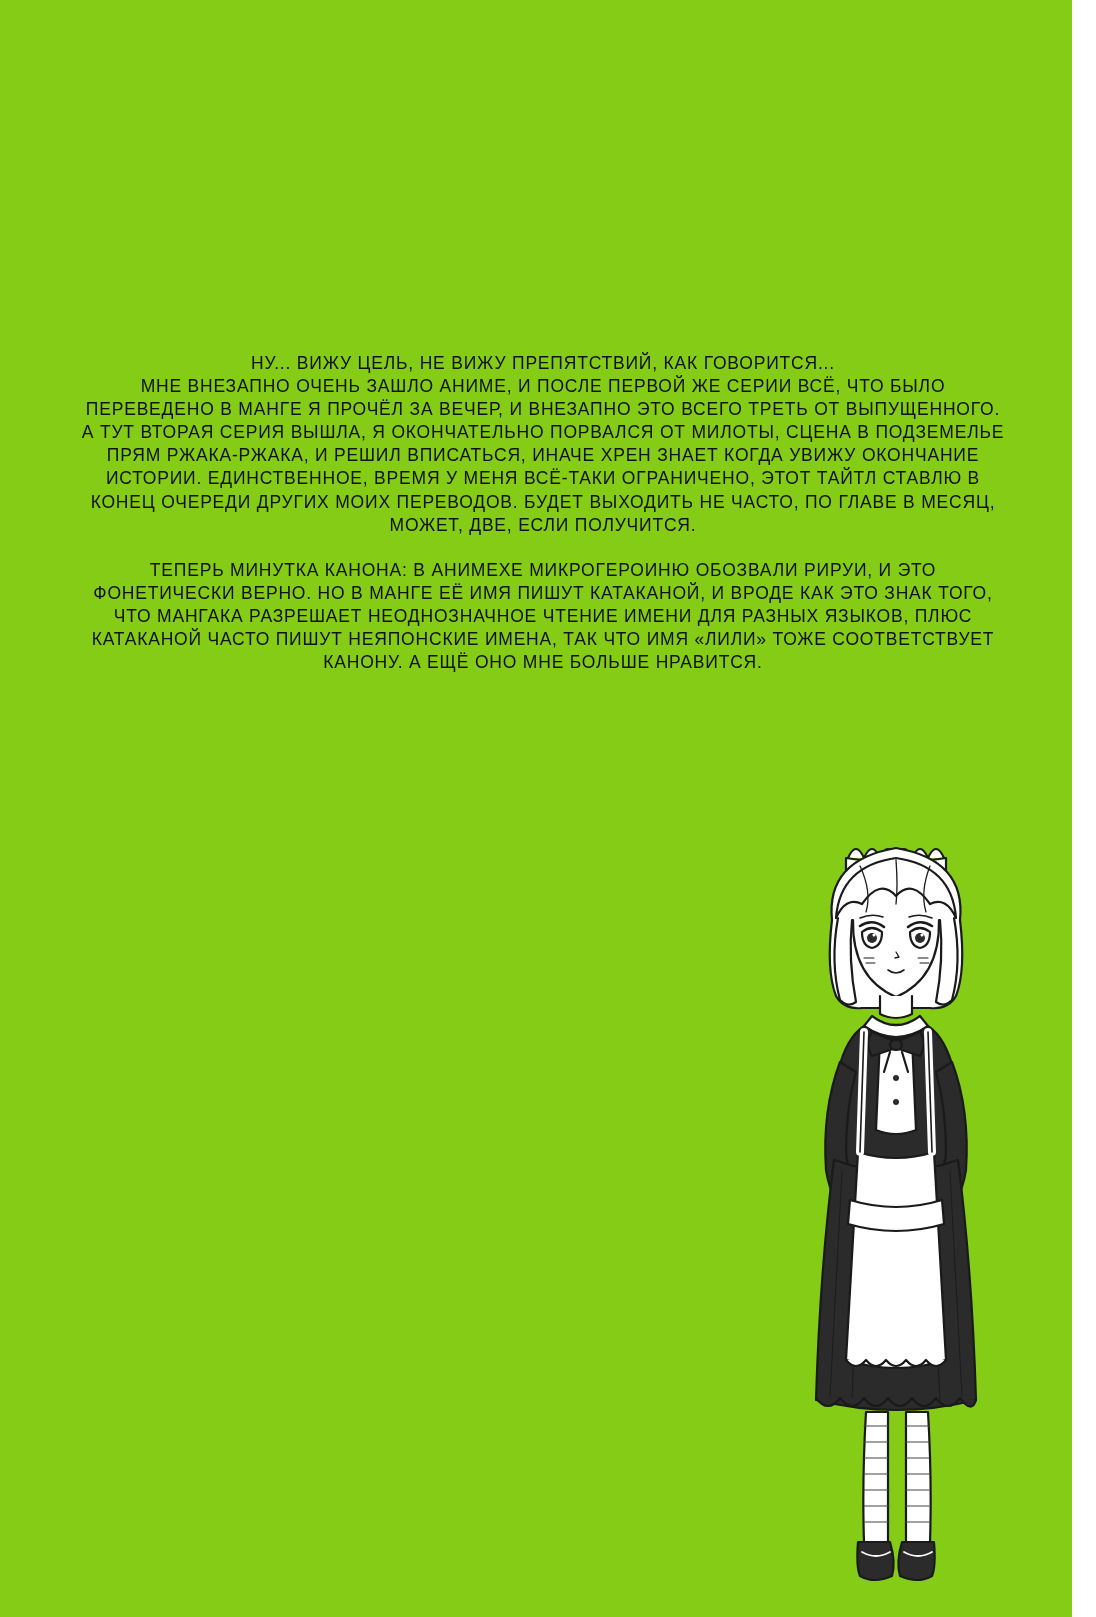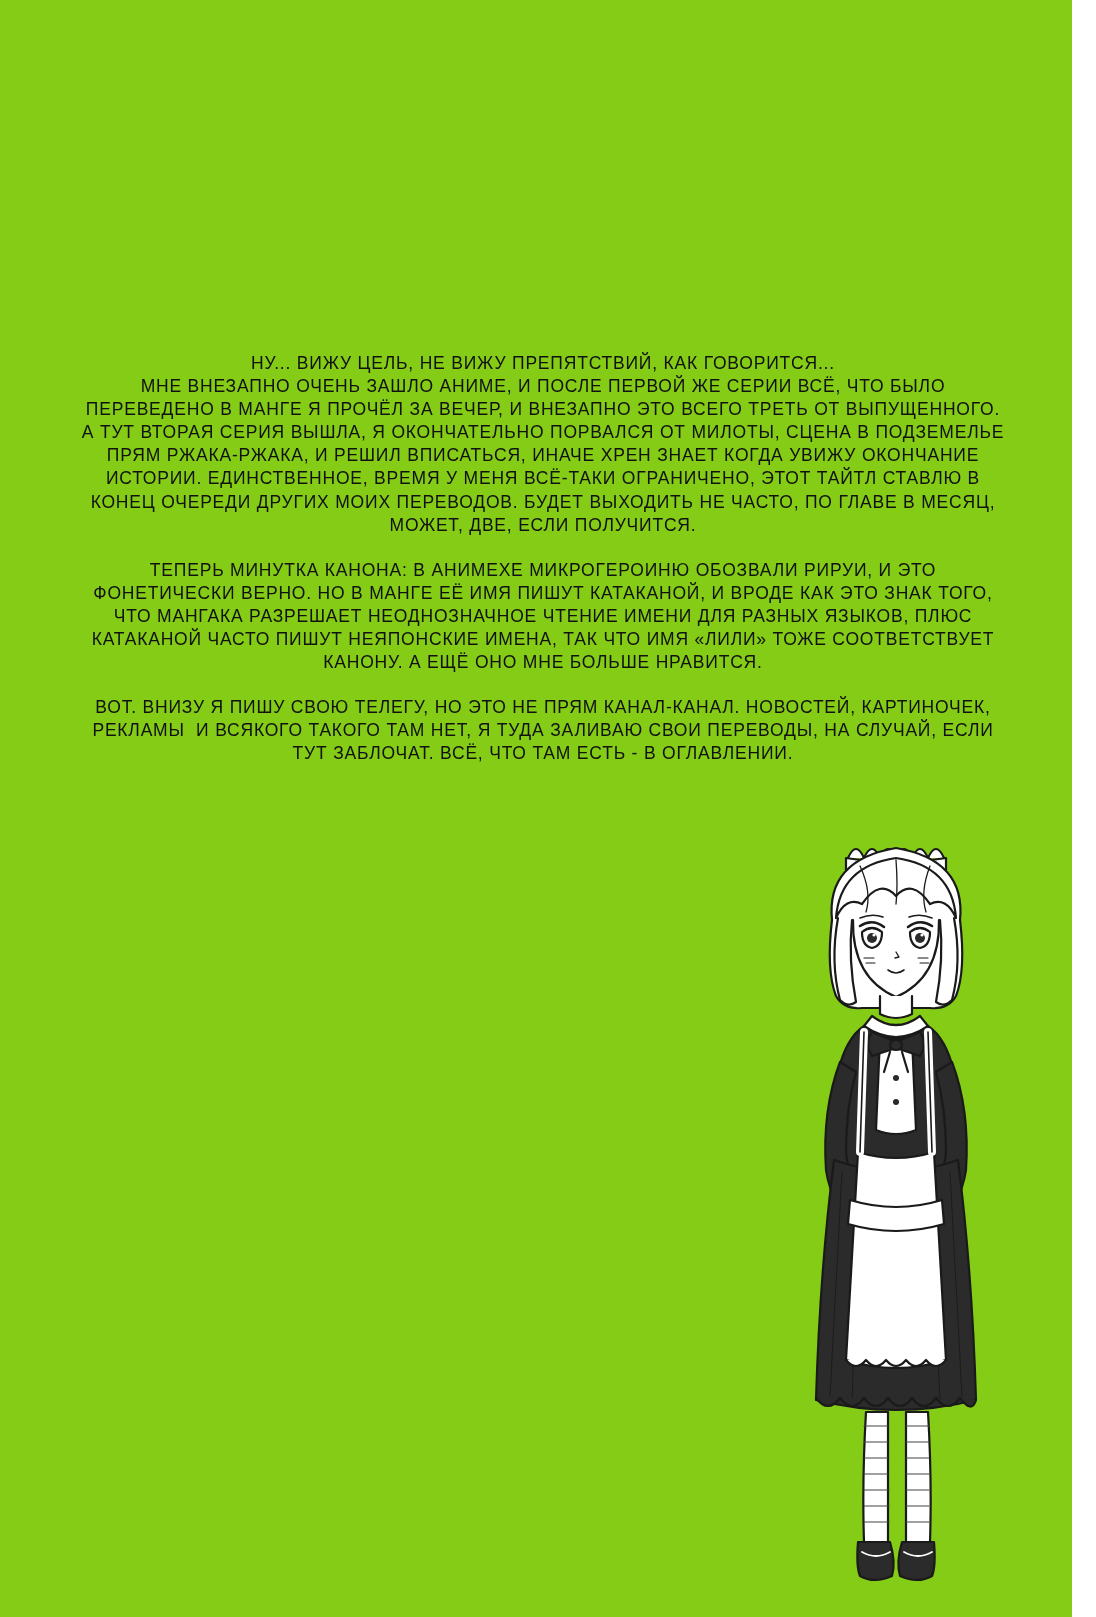--- a/index.html
+++ b/index.html
@@ -59,21 +59,20 @@
 </style>
 </head>
 <body>
 
 <div class="page">
 
   <div class="afterword">
     <p class="para">НУ... ВИЖУ ЦЕЛЬ, НЕ ВИЖУ ПРЕПЯТСТВИЙ, КАК ГОВОРИТСЯ...
 МНЕ ВНЕЗАПНО ОЧЕНЬ ЗАШЛО АНИМЕ, И ПОСЛЕ ПЕРВОЙ ЖЕ СЕРИИ ВСЁ, ЧТО БЫЛО ПЕРЕВЕДЕНО В МАНГЕ Я ПРОЧЁЛ ЗА ВЕЧЕР, И ВНЕЗАПНО ЭТО ВСЕГО ТРЕТЬ ОТ ВЫПУЩЕННОГО. А ТУТ ВТОРАЯ СЕРИЯ ВЫШЛА, Я ОКОНЧАТЕЛЬНО ПОРВАЛСЯ ОТ МИЛОТЫ, СЦЕНА В ПОДЗЕМЕЛЬЕ ПРЯМ РЖАКА-РЖАКА, И РЕШИЛ ВПИСАТЬСЯ, ИНАЧЕ ХРЕН ЗНАЕТ КОГДА УВИЖУ ОКОНЧАНИЕ ИСТОРИИ. ЕДИНСТВЕННОЕ, ВРЕМЯ У МЕНЯ ВСЁ-ТАКИ ОГРАНИЧЕНО, ЭТОТ ТАЙТЛ СТАВЛЮ В КОНЕЦ ОЧЕРЕДИ ДРУГИХ МОИХ ПЕРЕВОДОВ. БУДЕТ ВЫХОДИТЬ НЕ ЧАСТО, ПО ГЛАВЕ В МЕСЯЦ, МОЖЕТ, ДВЕ, ЕСЛИ ПОЛУЧИТСЯ.</p>
     <p class="para">ТЕПЕРЬ МИНУТКА КАНОНА: В АНИМЕХЕ МИКРОГЕРОИНЮ ОБОЗВАЛИ РИРУИ, И ЭТО ФОНЕТИЧЕСКИ ВЕРНО. НО В МАНГЕ ЕЁ ИМЯ ПИШУТ КАТАКАНОЙ, И ВРОДЕ КАК ЭТО ЗНАК ТОГО, ЧТО МАНГАКА РАЗРЕШАЕТ НЕОДНОЗНАЧНОЕ ЧТЕНИЕ ИМЕНИ ДЛЯ РАЗНЫХ ЯЗЫКОВ, ПЛЮС КАТАКАНОЙ ЧАСТО ПИШУТ НЕЯПОНСКИЕ ИМЕНА, ТАК ЧТО ИМЯ «ЛИЛИ» ТОЖЕ СООТВЕТСТВУЕТ КАНОНУ. А ЕЩЁ ОНО МНЕ БОЛЬШЕ НРАВИТСЯ.</p>
-    <p class="para">ВОТ. ВНИЗУ Я ПИШУ СВОЮ ТЕЛЕГУ, НО ЭТО НЕ ПРЯМ КАНАЛ-КАНАЛ. НОВОСТЕЙ, КАРТИНОЧЕК, РЕКЛАМЫ  И ВСЯКОГО ТАКОГО ТАМ НЕТ, Я ТУДА ЗАЛИВАЮ СВОИ ПЕРЕВОДЫ, НА СЛУЧАЙ, ЕСЛИ ТУТ ЗАБЛОЧАТ. ВСЁ, ЧТО ТАМ ЕСТЬ - В ОГЛАВЛЕНИИ.</p>
   </div>
 
 
   <div class="illustration">
     <svg viewBox="0 0 300 800" xmlns="http://www.w3.org/2000/svg" fill="none" stroke="#1a1a1a" stroke-width="2.2" stroke-linecap="round" stroke-linejoin="round">
 
       <g>
         <path d="M88 58 Q96 40 104 58 Q112 40 120 58 Q128 40 136 58 Q144 40 152 58 Q160 40 168 58 Q176 40 184 58" fill="#ffffff" stroke="#1a1a1a"></path>
         <path d="M86 58 Q136 66 186 58 L186 70 Q136 80 86 70 Z" fill="#ffffff" stroke="#1a1a1a"></path>
         <path d="M96 62 L96 74 M112 64 L112 77 M136 66 L136 79 M160 64 L160 77 M176 62 L176 74" stroke-width="1.4"></path>

